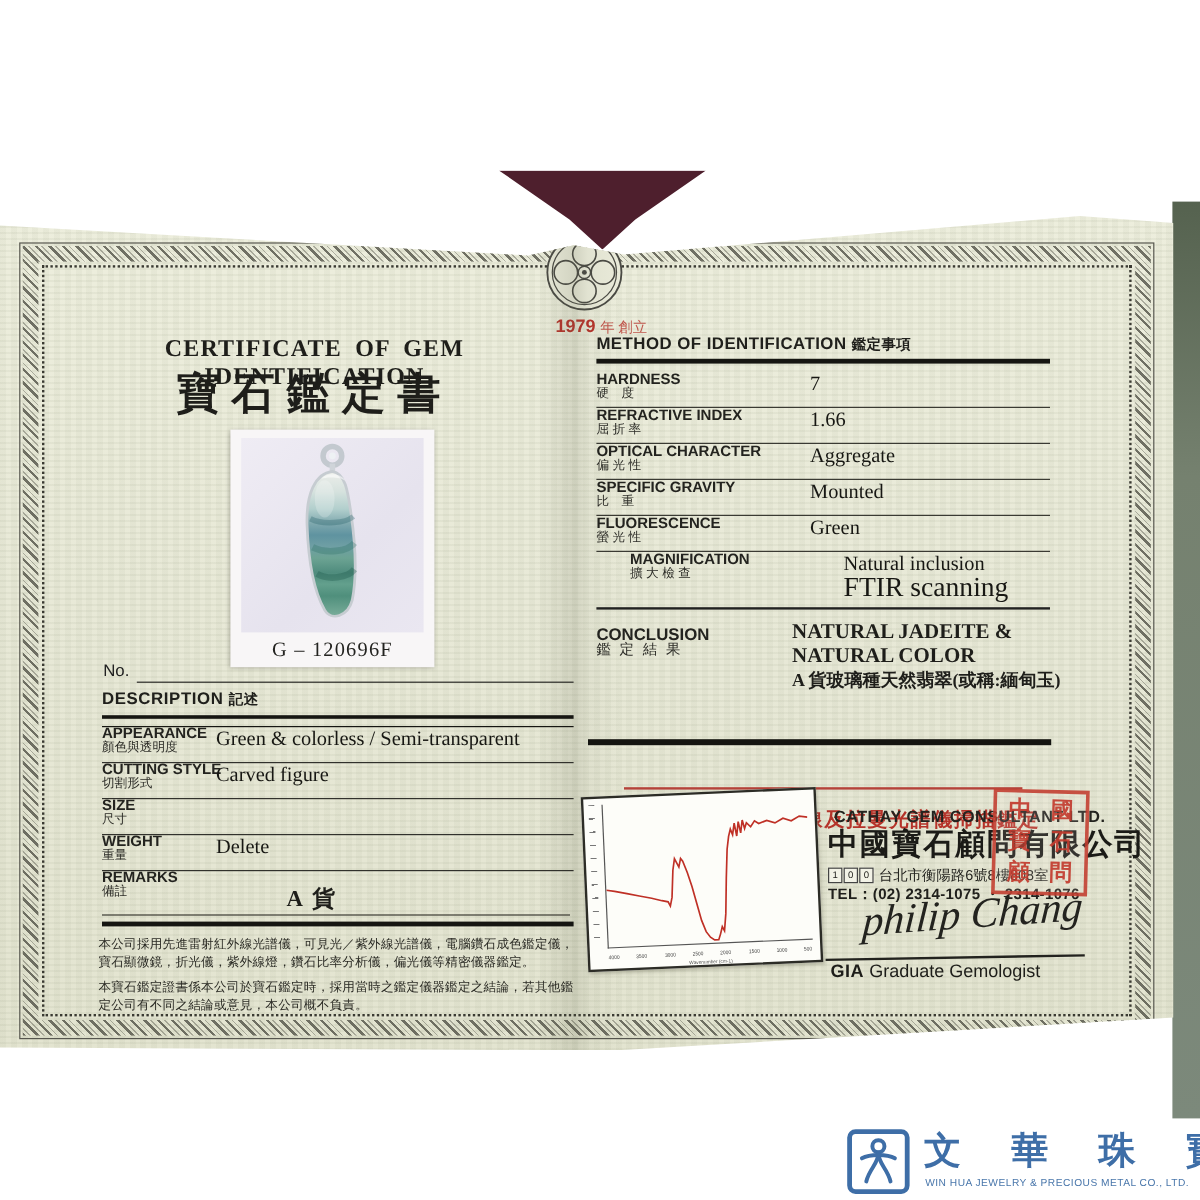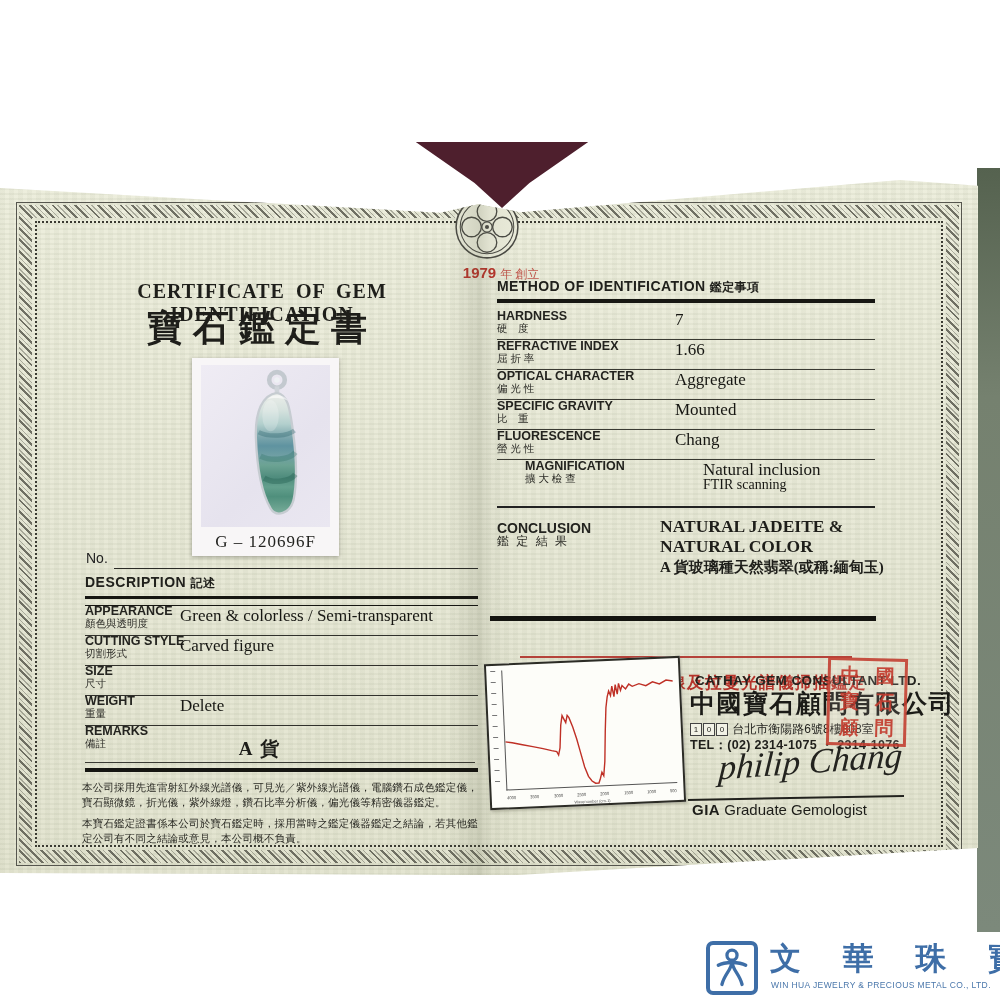--- a/index.html
+++ b/index.html
@@ -34,21 +34,21 @@
 
   .established{left:436px;top:96px;width:130px;text-align:center;white-space:nowrap;}
   .established .yr{color:#b5332a;font-weight:bold;font-size:15px;font-family:"Liberation Sans",sans-serif;}
   .established .sfx{color:#c0564c;font-size:12px;}
 
   
   .title-en{left:42px;top:112px;width:440px;text-align:center;font-size:20px;font-weight:bold;
             letter-spacing:1px;word-spacing:5px;}
   .title-zh{left:42px;top:136px;width:440px;text-align:center;font-size:36px;font-weight:bold;letter-spacing:10px;}
 
-  .photo-card{left:192px;top:190px;width:147px;height:198px;background:#f8f6f7;
+  .photo-card{left:192px;top:190px;width:170px;height:198px;background:#f8f6f7;
               box-shadow:0 1px 4px rgba(60,60,50,.45);}
   .photo-area{position:absolute;left:9px;top:7px;right:9px;height:162px;
               background:linear-gradient(135deg,#efecf4,#e6e3ee 60%,#eae7f1);overflow:hidden;}
   .photo-caption{position:absolute;left:0;right:0;bottom:4px;text-align:center;font-size:17px;letter-spacing:1px;color:#232320;}
 
   .no-row{left:86px;top:382px;font-size:14px;font-family:"Liberation Sans",sans-serif;color:#222;}
   .no-line{left:114px;top:400px;width:364px;height:0;border-bottom:1.5px solid #2a2a26;}
 
   .sec-head{font-family:"Liberation Sans",sans-serif;font-weight:bold;color:#20201c;}
   .desc-head{left:85px;top:406px;font-size:14px;letter-spacing:.5px;}
@@ -66,21 +66,21 @@
 
   .para{left:82px;width:402px;font-size:10.5px;line-height:14.5px;color:#2a2a24;letter-spacing:.2px;}
 
   
   .m-head{left:497px;top:110px;font-size:14px;letter-spacing:.4px;}
   .m-head .zh{font-size:12px;}
   .m-rule{left:497px;top:131px;width:378px;height:3.5px;background:#161612;}
   .m-row{left:497px;width:378px;height:29px;border-bottom:1.2px solid #3a3a33;}
   .m-row.noline{border-bottom:none;}
   .m-val{position:absolute;left:178px;top:0px;font-size:17px;color:#171713;}
-  .m-val2{position:absolute;left:178px;top:17px;font-size:14px;color:#171713;}
+  .m-val2{position:absolute;left:178px;top:17px;font-size:23px;color:#171713;}
   .m-mid-rule{left:497px;top:338px;width:378px;height:2px;background:#222;}
 
   .conc-label{left:497px;top:352px;}
   .conc-vals{left:660px;top:348px;width:232px;}
   .conc-l1{font-size:17.5px;font-weight:bold;line-height:20px;}
   .conc-l3{font-size:15px;font-weight:bold;margin-top:2px;white-space:nowrap;}
   .conc-heavy{left:490px;top:448px;width:386px;height:4.5px;background:#141410;}
 
   .scan-note{left:492px;top:464px;width:390px;text-align:center;color:#b5332a;font-weight:bold;
              font-size:16.5px;letter-spacing:1.5px;white-space:nowrap;margin-top:40px;}
@@ -261,21 +261,21 @@
       <span class="m-val">Aggregate</span>
     </div>
     <div class="abs m-row" style="top:232px;">
       <span class="lab-en">SPECIFIC GRAVITY</span>
       <span class="lab-zh">比　重</span>
       <span class="m-val">Mounted</span>
     </div>
     <div class="abs m-row" style="top:262px;">
       <span class="lab-en">FLUORESCENCE</span>
       <span class="lab-zh">螢 光 性</span>
-      <span class="m-val">Chang</span>
+      <span class="m-val">Green</span>
     </div>
     <div class="abs m-row noline" style="top:292px;height:42px;margin-left:28px;">
       <span class="lab-en">MAGNIFICATION</span>
       <span class="lab-zh">擴 大 檢 查</span>
       <span class="m-val">Natural inclusion</span>
       <span class="m-val2">FTIR scanning</span>
     </div>
     <div class="abs m-mid-rule"></div>
 
     <div class="abs conc-label">

